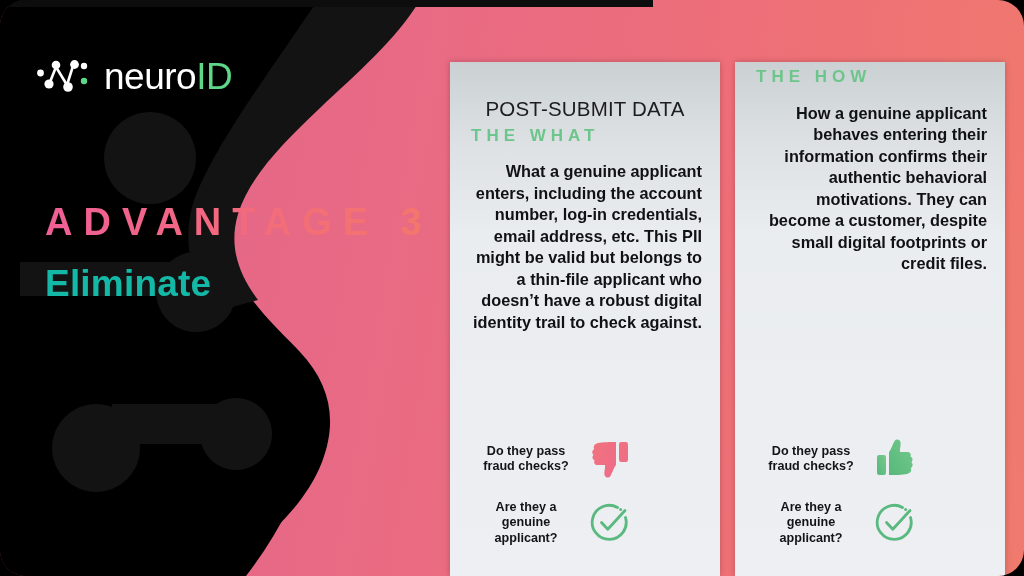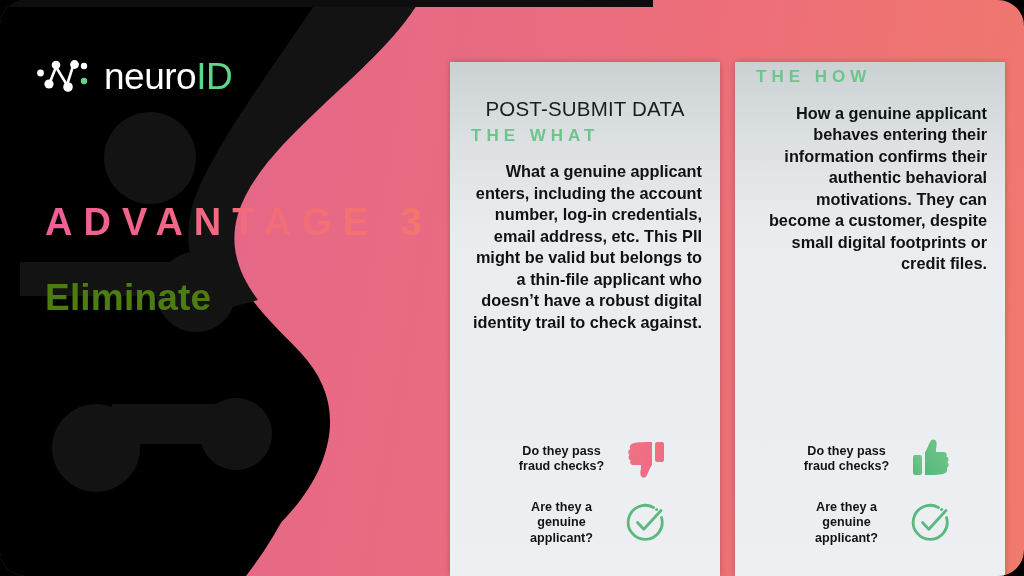--- a/index.html
+++ b/index.html
@@ -70,22 +70,22 @@
     -webkit-background-clip: text;
     background-clip: text;
     color: transparent;
     -webkit-text-fill-color: transparent;
     white-space: nowrap;
   }
 
   .headline {
     position: absolute;
     left: 45px;
-    top: 278px;
-    color: #4d7c0f;
+    top: 264px;
+    color: #14b8a6;
     font-size: 37px;
     font-weight: 600;
     line-height: 1.08;
     letter-spacing: 0.2px;
   }
   .headline .hl-line { display: block; white-space: nowrap; }
 
   
   .cards {
     position: absolute;
@@ -138,21 +138,21 @@
     padding: 0 2px;
   }
 
   .qa-block {
     margin-top: auto;
     padding-bottom: 22px;
   }
   .qa-row {
     display: flex;
     align-items: center;
-    justify-content: center;
+    justify-content: flex-start;
     gap: 1px;
     margin-bottom: 18px;
   }
   .qa-row:last-child { margin-bottom: 8px; }
   .qa-label {
     text-align: center;
     color: #141417;
     font-size: 12.6px;
     font-weight: 700;
     line-height: 1.22;

